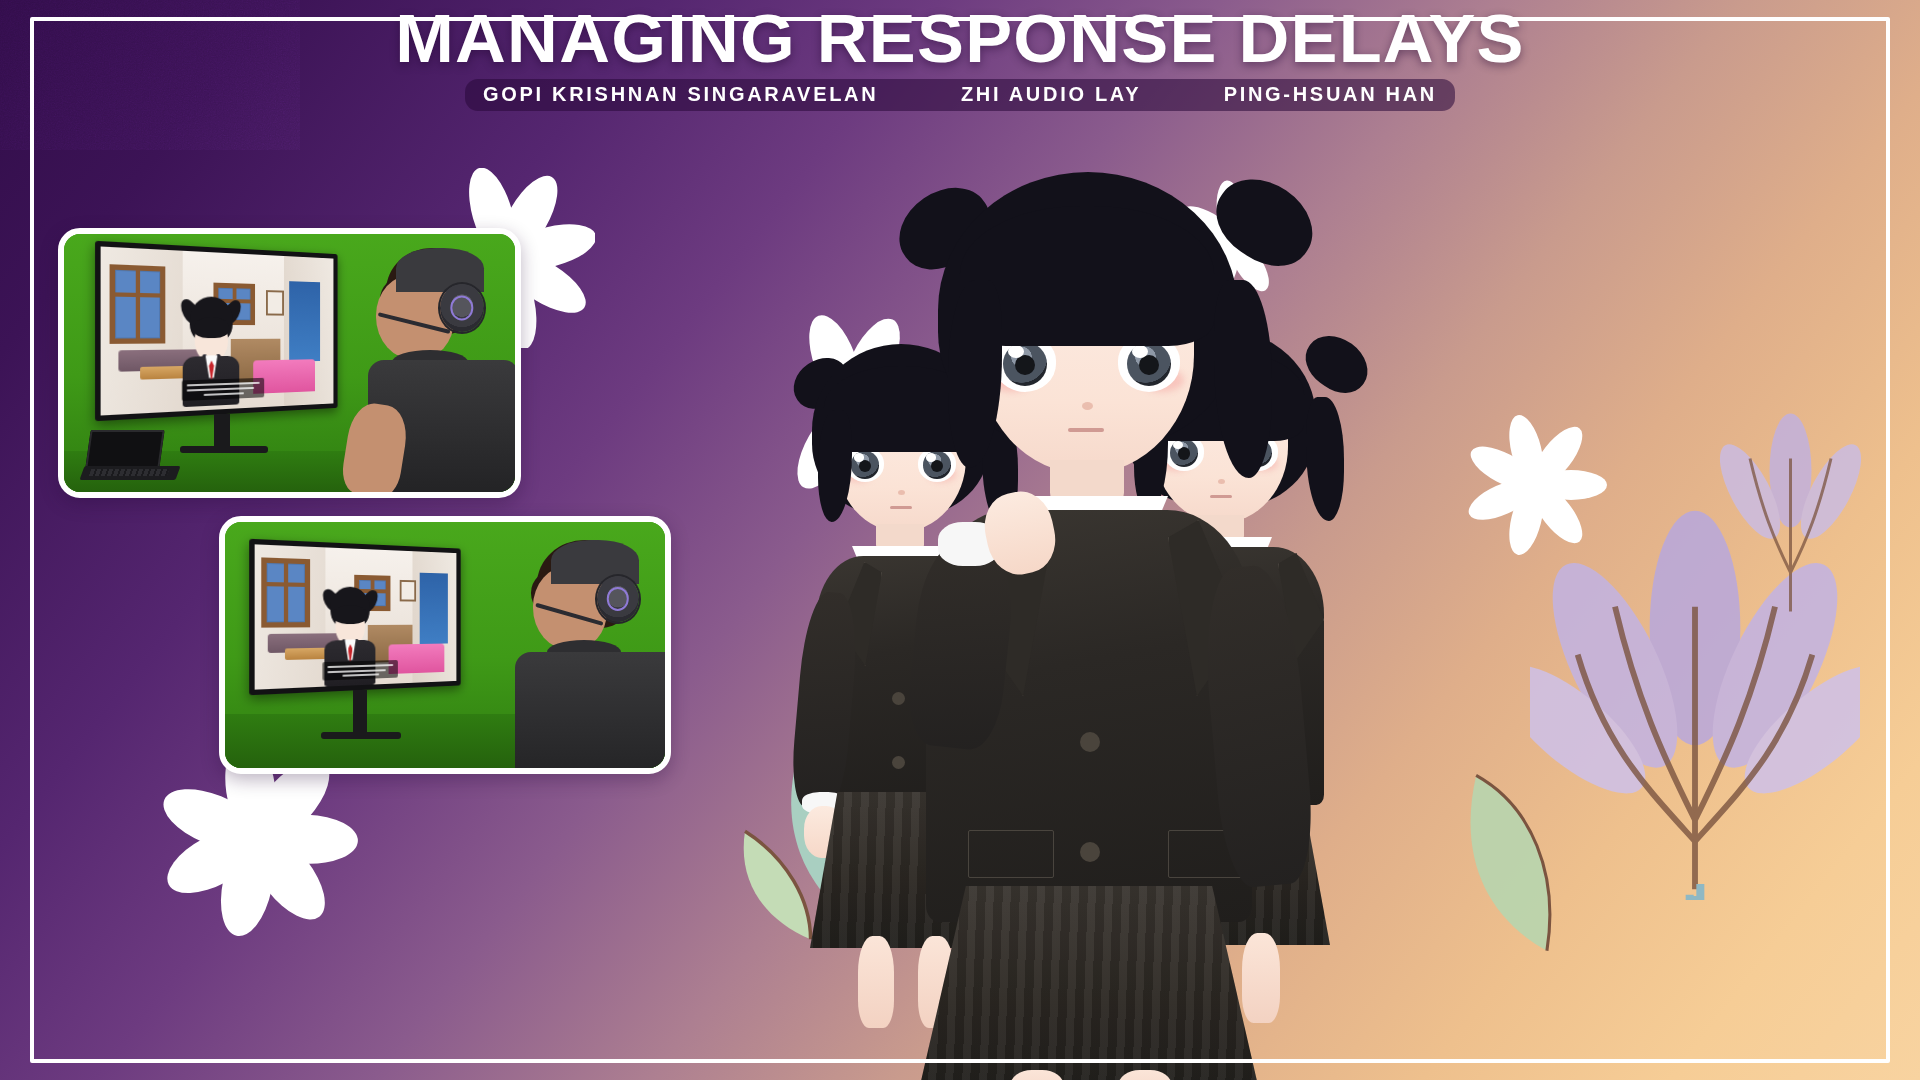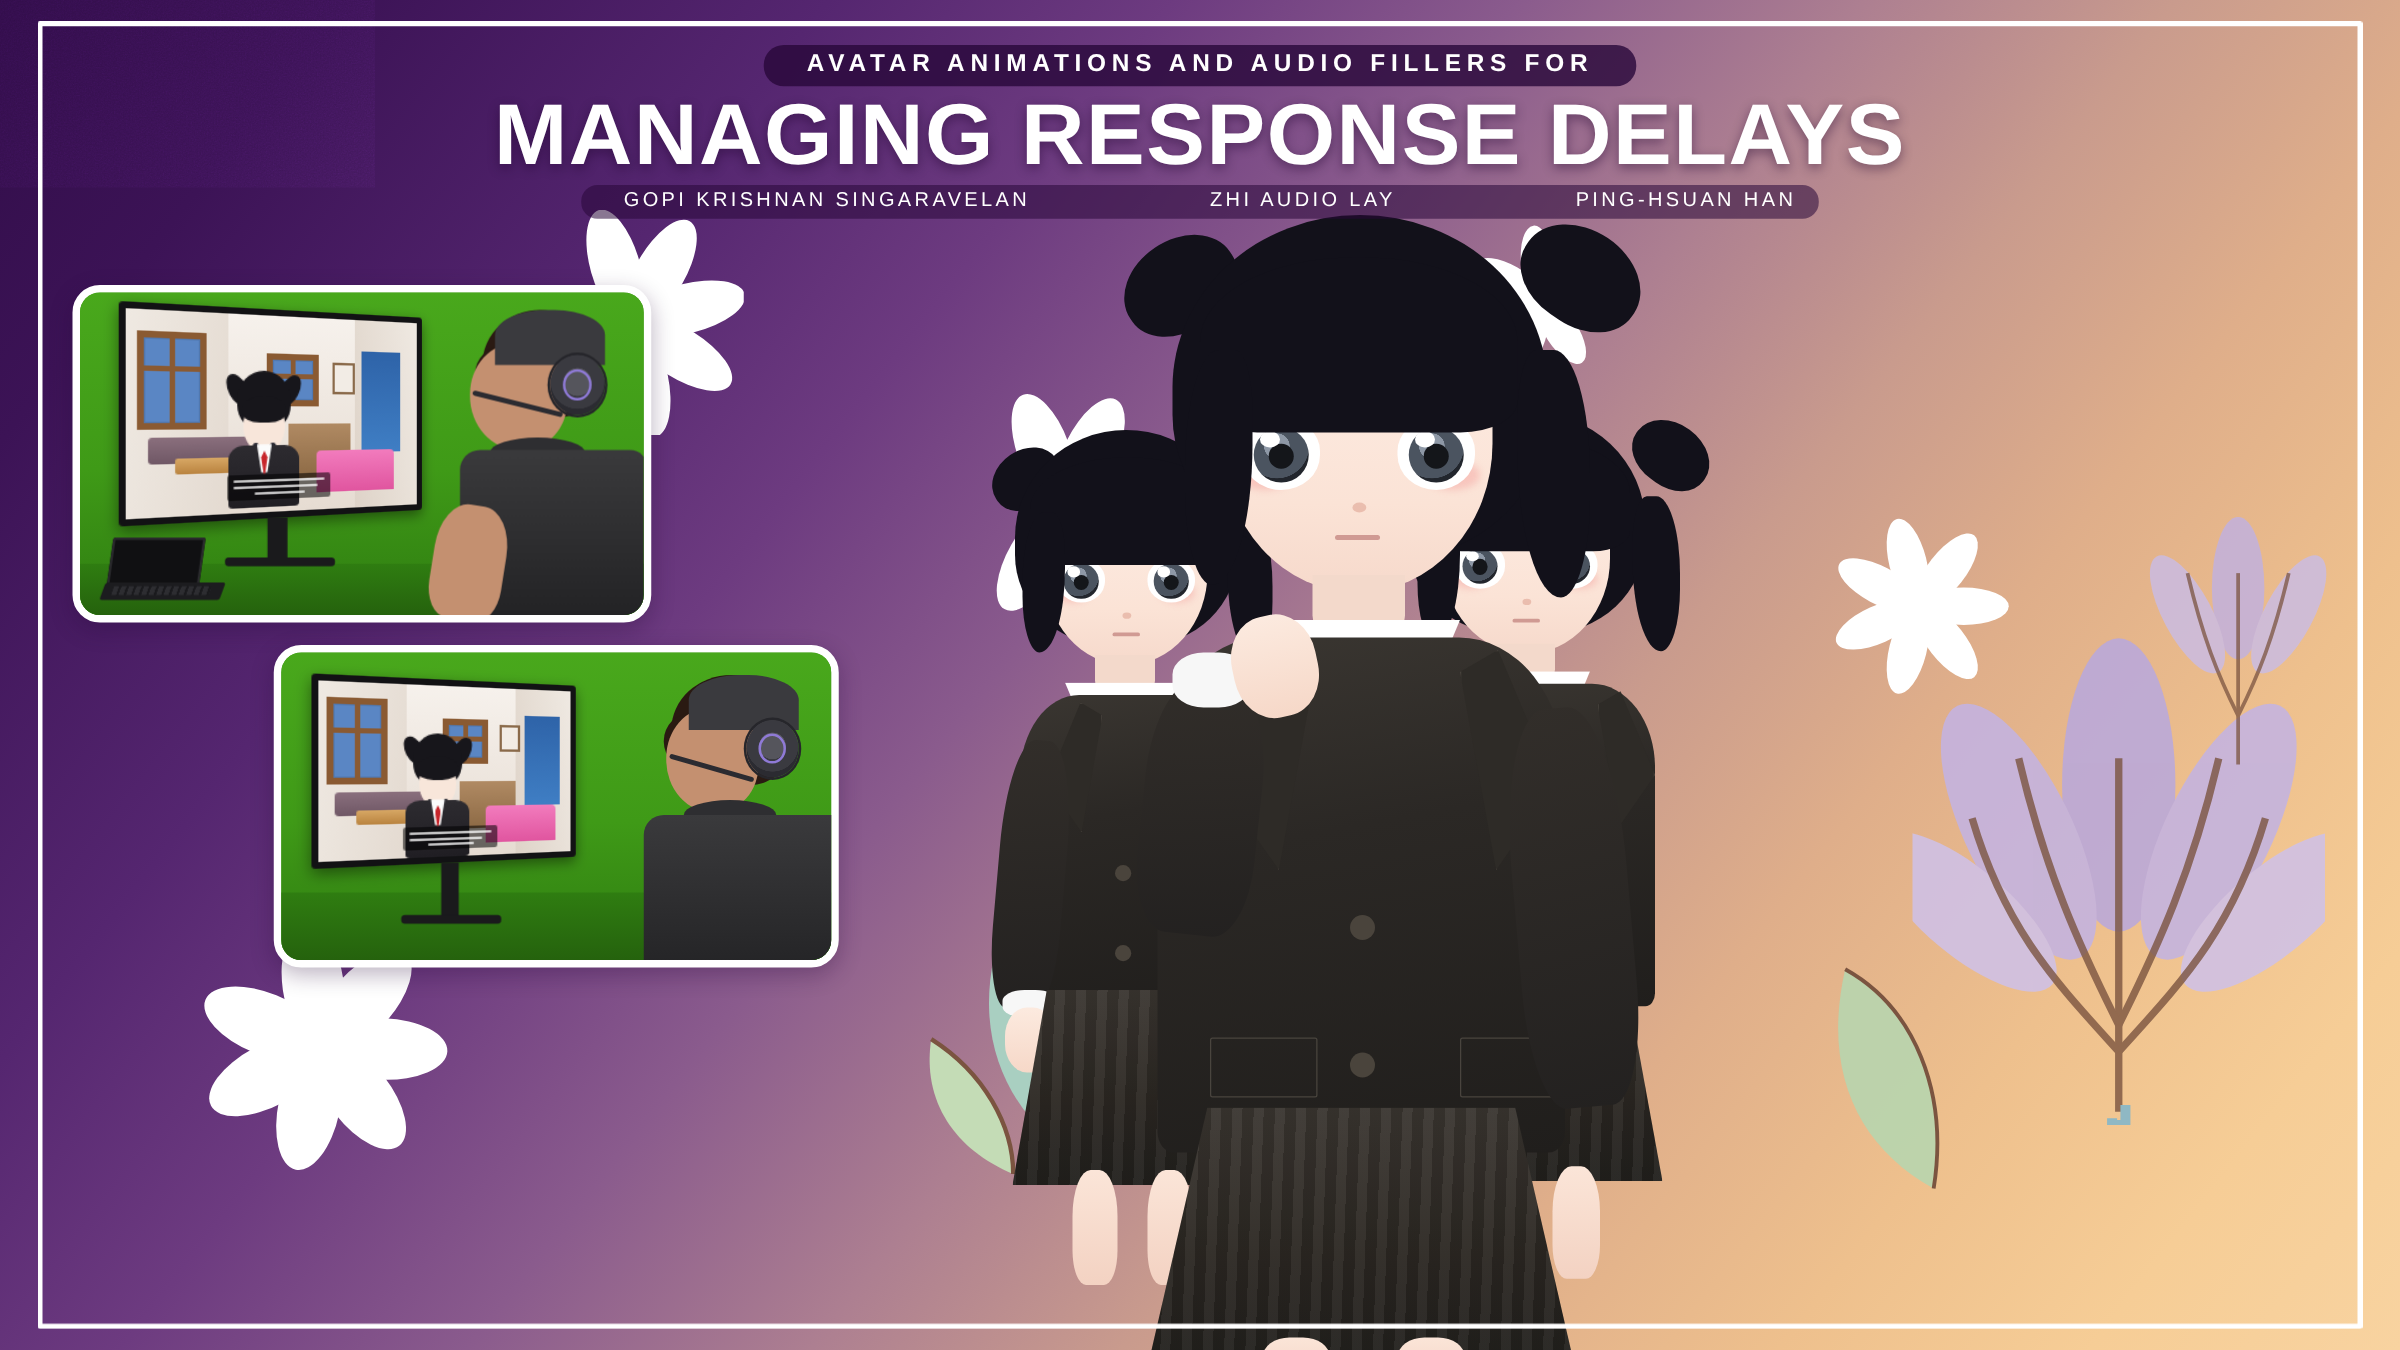--- a/index.html
+++ b/index.html
@@ -82,25 +82,24 @@
     width:990px;
     background:rgba(40,8,57,.55);
     border-radius:13px;
     padding:4px 18px 5px;
     display:flex;
     justify-content:space-between;
     align-items:center;
   }
   .author{
     color:#ffffff;
-    font-size:16px;
-    font-weight:400;
+    font-size:20px;
+    font-weight:700;
     letter-spacing:2.7px;
     white-space:nowrap;
-    margin-left:16px;
   }
 
   
   .deco{ position:absolute; z-index:5; pointer-events:none; }
 
   
   .photo-card{
     position:absolute;
     z-index:20;
     border:6px solid #ffffff;
@@ -814,21 +813,20 @@
       <div class="cuff" style="left:48px; top:352px; width:62px; height:44px;"></div>
       <div class="hand" style="left:96px; top:322px; width:68px; height:82px; transform:rotate(-12deg);"></div>
       <div class="skirt" style="left:28px; top:716px; width:342px; height:208px;"></div>
       <div class="leg" style="left:120px; top:900px; width:54px; height:40px;"></div>
       <div class="leg" style="left:228px; top:900px; width:54px; height:40px;"></div>
     </div>
 
   </div>
 
   <div id="header">
-    <div id="kicker">AVATAR ANIMATIONS AND AUDIO FILLERS FOR</div>
     <div id="title">MANAGING RESPONSE DELAYS</div>
     <div id="authors">
       <span class="author">GOPI KRISHNAN SINGARAVELAN</span>
       <span class="author">ZHI AUDIO LAY</span>
       <span class="author">PING-HSUAN HAN</span>
     </div>
   </div>
 
   <div id="frame"></div>
 

